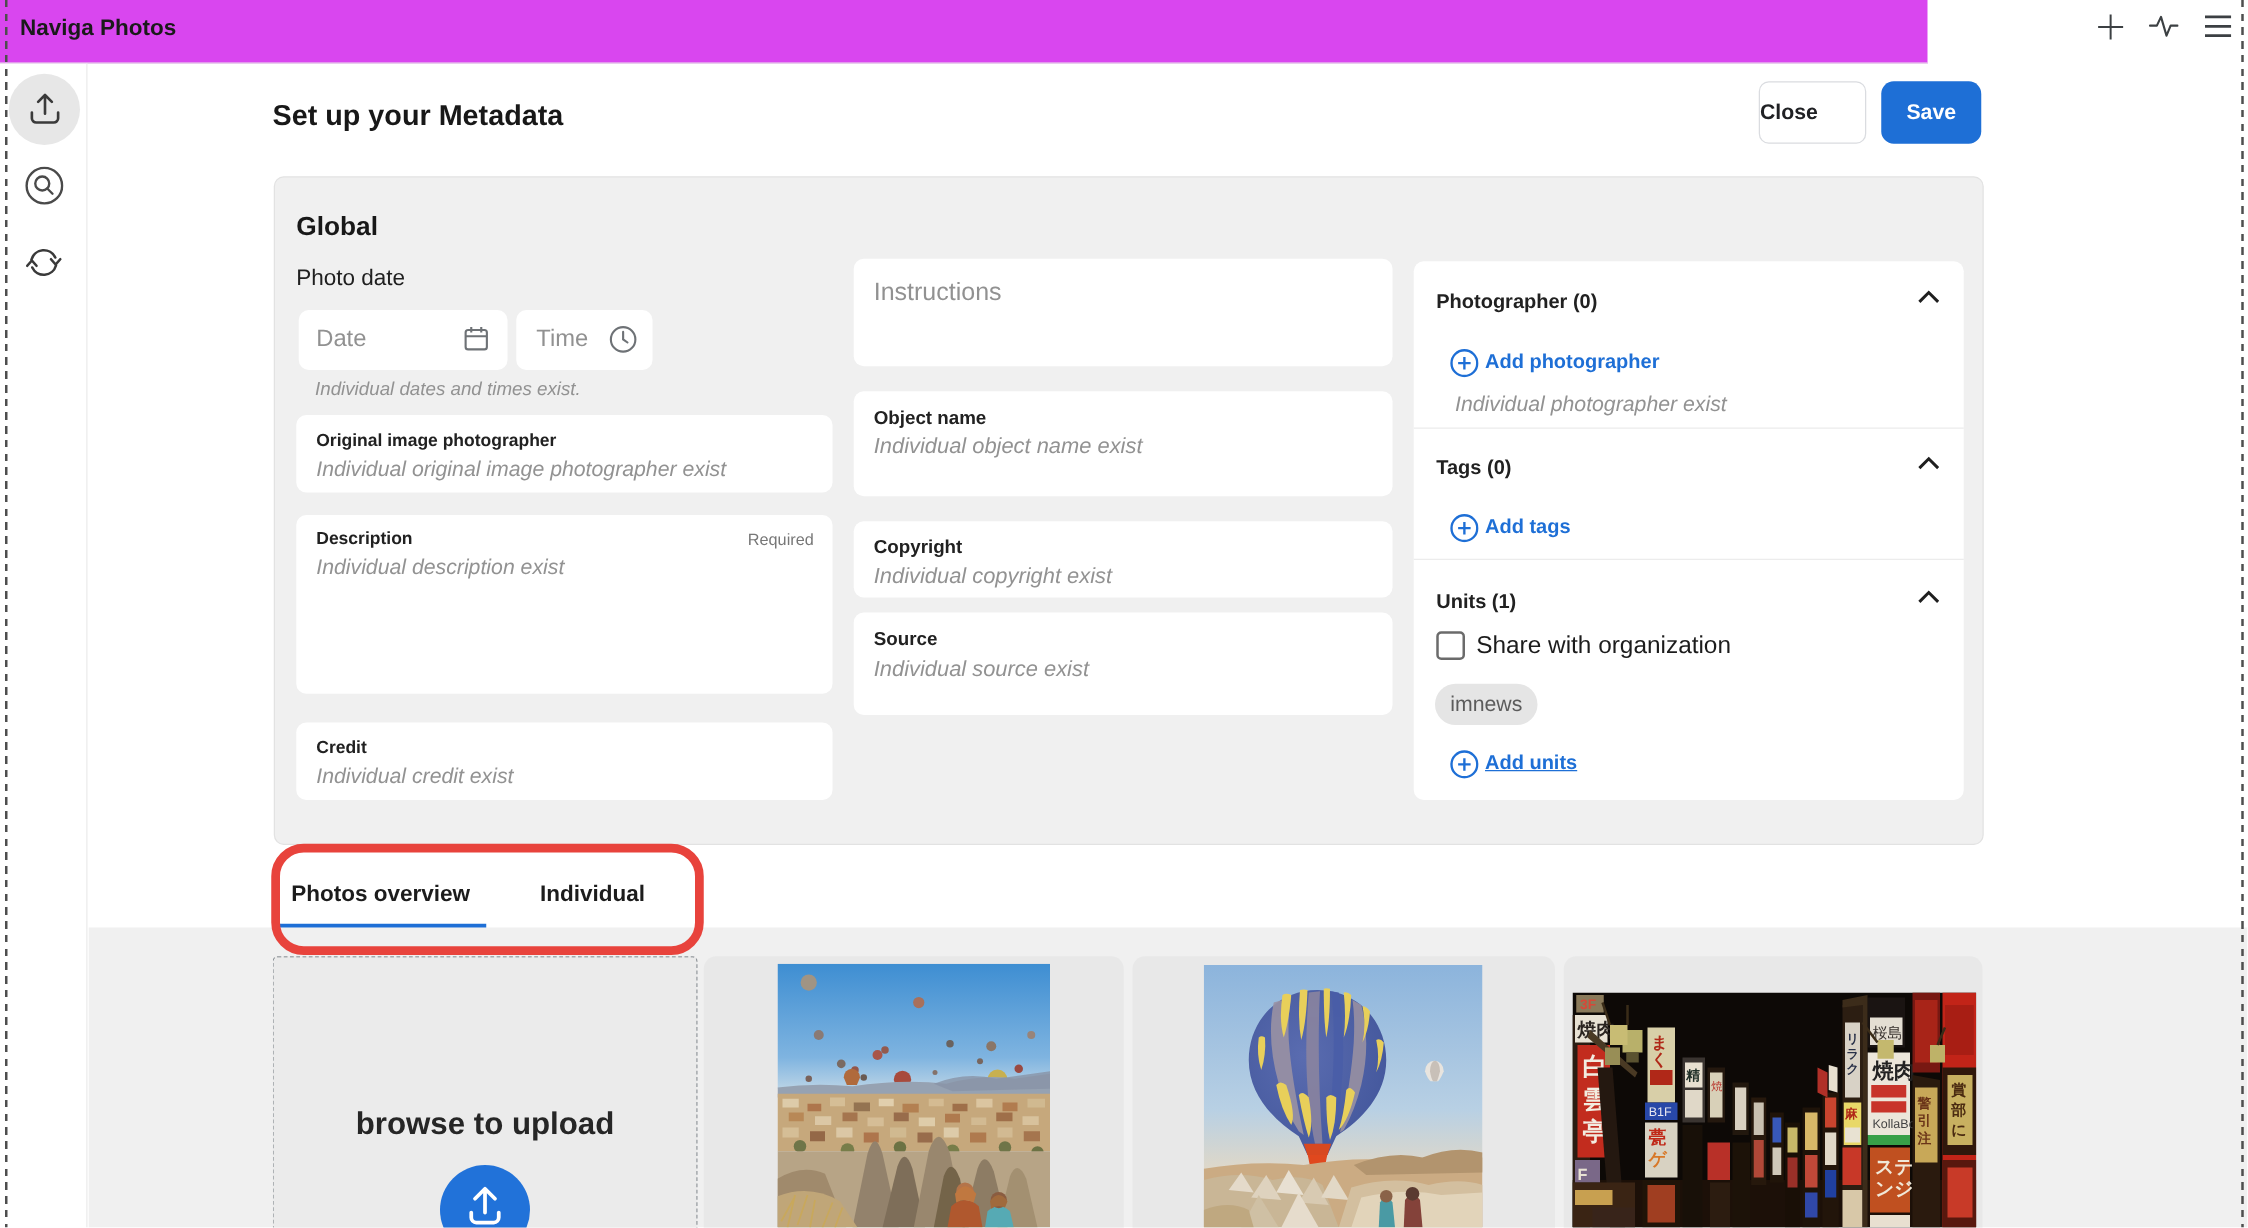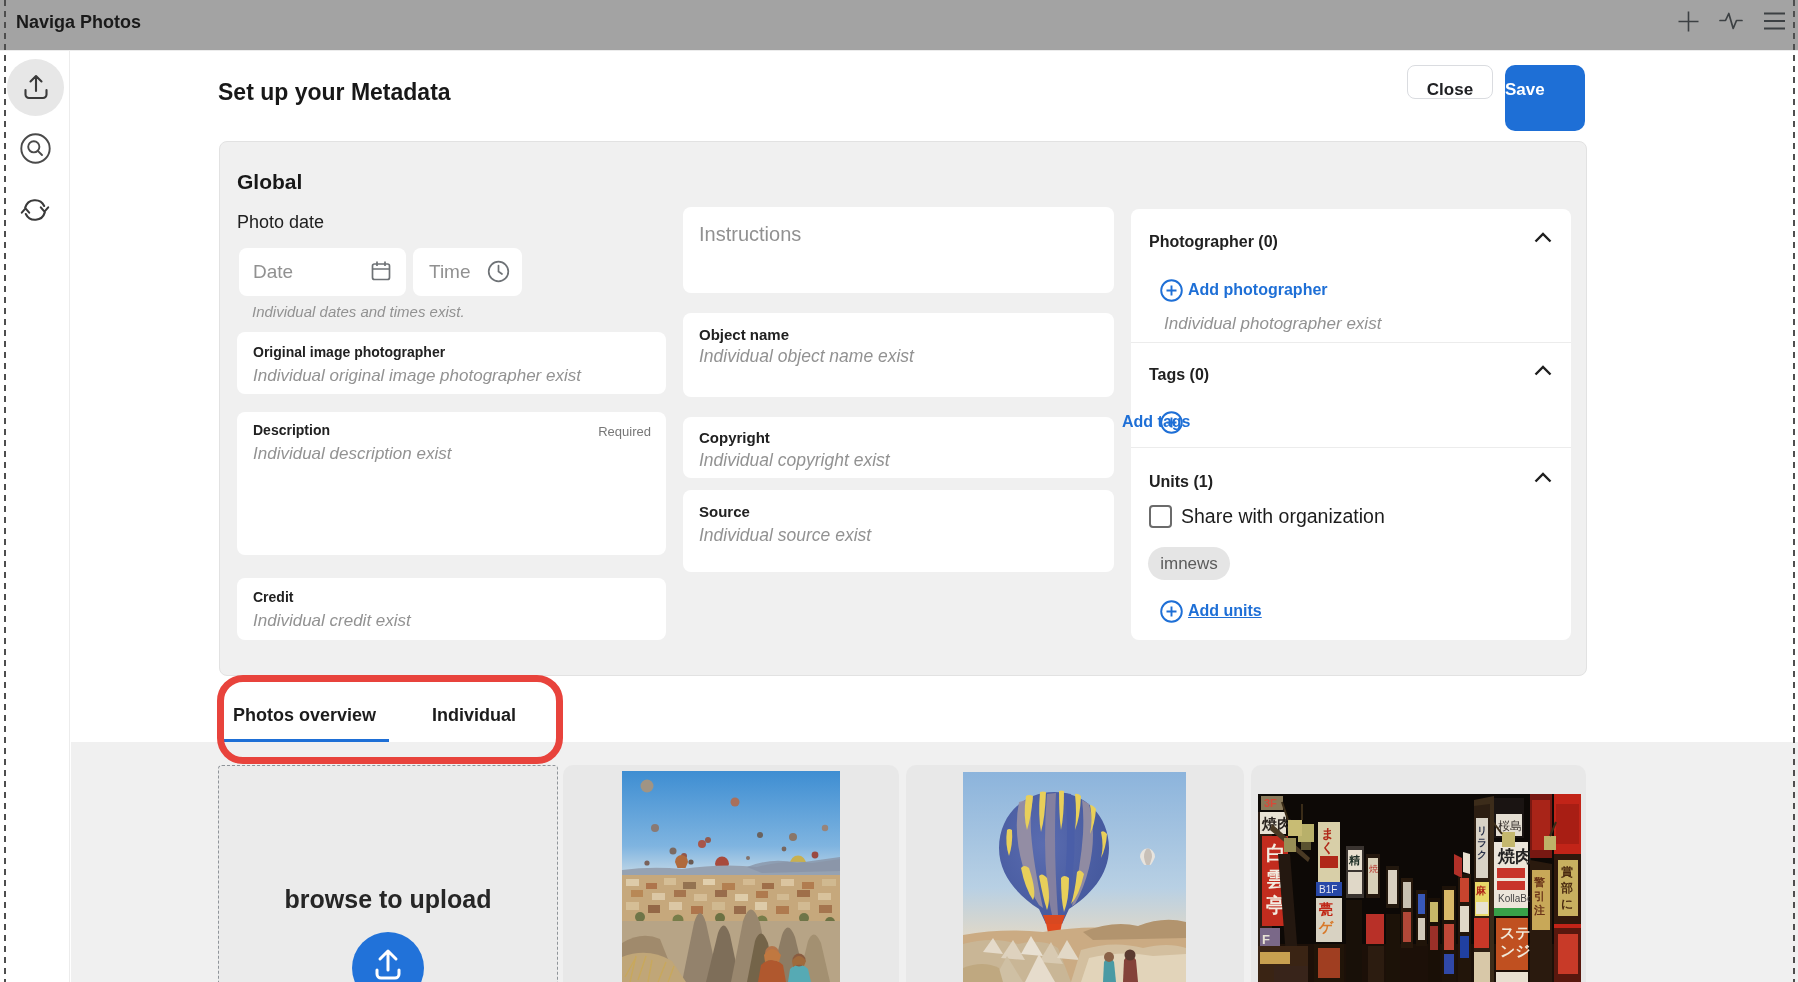--- a/index.html
+++ b/index.html
@@ -1,30 +1,30 @@
 <!DOCTYPE html>
 <html><head>
 <meta charset="utf-8">
 <style>
 * { margin:0; padding:0; box-sizing:border-box; }
 html,body { width:1798px; height:982px; overflow:hidden; }
 body { font-family:"Liberation Sans", sans-serif; background:#fff; position:relative; color:#1f1f1f; }
 .abs { position:absolute; }
 
-#topbar { position:absolute; left:0; top:0; width:1798px; height:51px; background:#a3a3a3; border-bottom:1px solid #ececec; }
+#topbar { position:absolute; left:0; top:0; width:1542px; height:51px; background:#d946ef; border-bottom:1px solid #ececec; }
 #topbar .title { position:absolute; left:16px; top:12px; font-size:18px; font-weight:bold; color:#1a1a1a; letter-spacing:0; }
 
 #sidebar { position:absolute; left:0; top:51px; width:70px; height:931px; background:#fff; border-right:1px solid #ececec; }
 
 #mainwhite { position:absolute; left:71px; top:51px; width:1727px; height:691px; background:#fff; }
 #maingray { position:absolute; left:71px; top:742px; width:1727px; height:240px; background:#f0f0f0; }
 
 #h1 { position:absolute; left:218px; top:79px; font-size:23px; font-weight:bold; color:#181818; }
-#btnClose { position:absolute; left:1407px; top:65px; width:86px; height:34px; background:#fff; border:1px solid #dadce0; border-radius:8px; font-size:17px; font-weight:bold; color:#202124; text-align:center; line-height:48px; }
-#btnSave { position:absolute; left:1505px; top:65px; width:80px; height:66px; background:#1e6fd6; border-radius:10px; font-size:17px; font-weight:bold; color:#fff; line-height:50px; }
+#btnClose { position:absolute; left:1407px; top:65px; width:86px; height:50px; background:#fff; border:1px solid #dadce0; border-radius:8px; font-size:17px; font-weight:bold; color:#202124; text-align:left; line-height:48px; }
+#btnSave { position:absolute; left:1505px; top:65px; width:80px; height:50px; background:#1e6fd6; border-radius:10px; font-size:17px; font-weight:bold; color:#fff; text-align:center; line-height:50px; }
 
 #panel { position:absolute; left:219px; top:141px; width:1368px; height:535px; background:#f0f0f0; border:1px solid #e2e2e2; border-radius:8px; }
 .card { position:absolute; background:#fff; border-radius:8px; }
 .lbl { font-size:14px; font-weight:bold; color:#212121; }
 .ital { font-style:italic; color:#929292; }
 .ph { color:#919191; }
 .blue { color:#1e6fd6; font-weight:bold; }
 .divline { position:absolute; height:1px; background:#ececec; }
 
 #tab1 { position:absolute; left:233px; top:705px; font-size:18px; font-weight:bold; color:#1c1c1c;text-align:center; }
@@ -140,21 +140,21 @@
 <div class="abs ital" style="left:1164px;top:314px;font-size:17px;">Individual photographer exist</div>
 <div class="divline" style="left:1131px;top:342px;width:440px;"></div>
 <div class="abs lbl" style="left:1149px;top:366px;font-size:16px;">Tags (0)</div>
 <svg class="abs" style="left:1534px;top:364px" width="18" height="12" viewBox="0 0 18 12" fill="none" stroke="#1f1f1f" stroke-width="2.4">
     <path d="M1.5 10.5 L9 3 L16.5 10.5"></path>
   </svg>
 <svg class="abs" style="left:1160px;top:411px" width="23" height="23" viewBox="0 0 23 23" fill="none" stroke="#1e6fd6" stroke-width="1.9">
     <circle cx="11.5" cy="11.5" r="10.3"></circle>
     <path d="M11.5 6.5 V16.5 M6.5 11.5 H16.5"></path>
   </svg>
-<div class="abs blue" style="left:1122px;top:413px;font-size:16px;">Add tags</div>
+<div class="abs blue" style="left:1188px;top:413px;font-size:16px;">Add tags</div>
 <div class="divline" style="left:1131px;top:447px;width:440px;"></div>
 <div class="abs lbl" style="left:1149px;top:473px;font-size:16px;">Units (1)</div>
 <svg class="abs" style="left:1534px;top:471px" width="18" height="12" viewBox="0 0 18 12" fill="none" stroke="#1f1f1f" stroke-width="2.4">
     <path d="M1.5 10.5 L9 3 L16.5 10.5"></path>
   </svg>
 <div class="abs" style="left:1149px;top:505px;width:23px;height:23px;border:2px solid #6b6b6b;border-radius:4px;background:#fff;"></div>
 <div class="abs" style="left:1181px;top:505px;font-size:19.5px;color:#1c1c1c;">Share with organization</div>
 <div class="abs" style="left:1148px;top:547px;width:82px;height:33px;background:#e5e5e5;border-radius:17px;text-align:center;line-height:33px;font-size:17px;color:#5c5c5c;">imnews</div>
 <svg class="abs" style="left:1160px;top:600px" width="23" height="23" viewBox="0 0 23 23" fill="none" stroke="#1e6fd6" stroke-width="1.9">
     <circle cx="11.5" cy="11.5" r="10.3"></circle>

